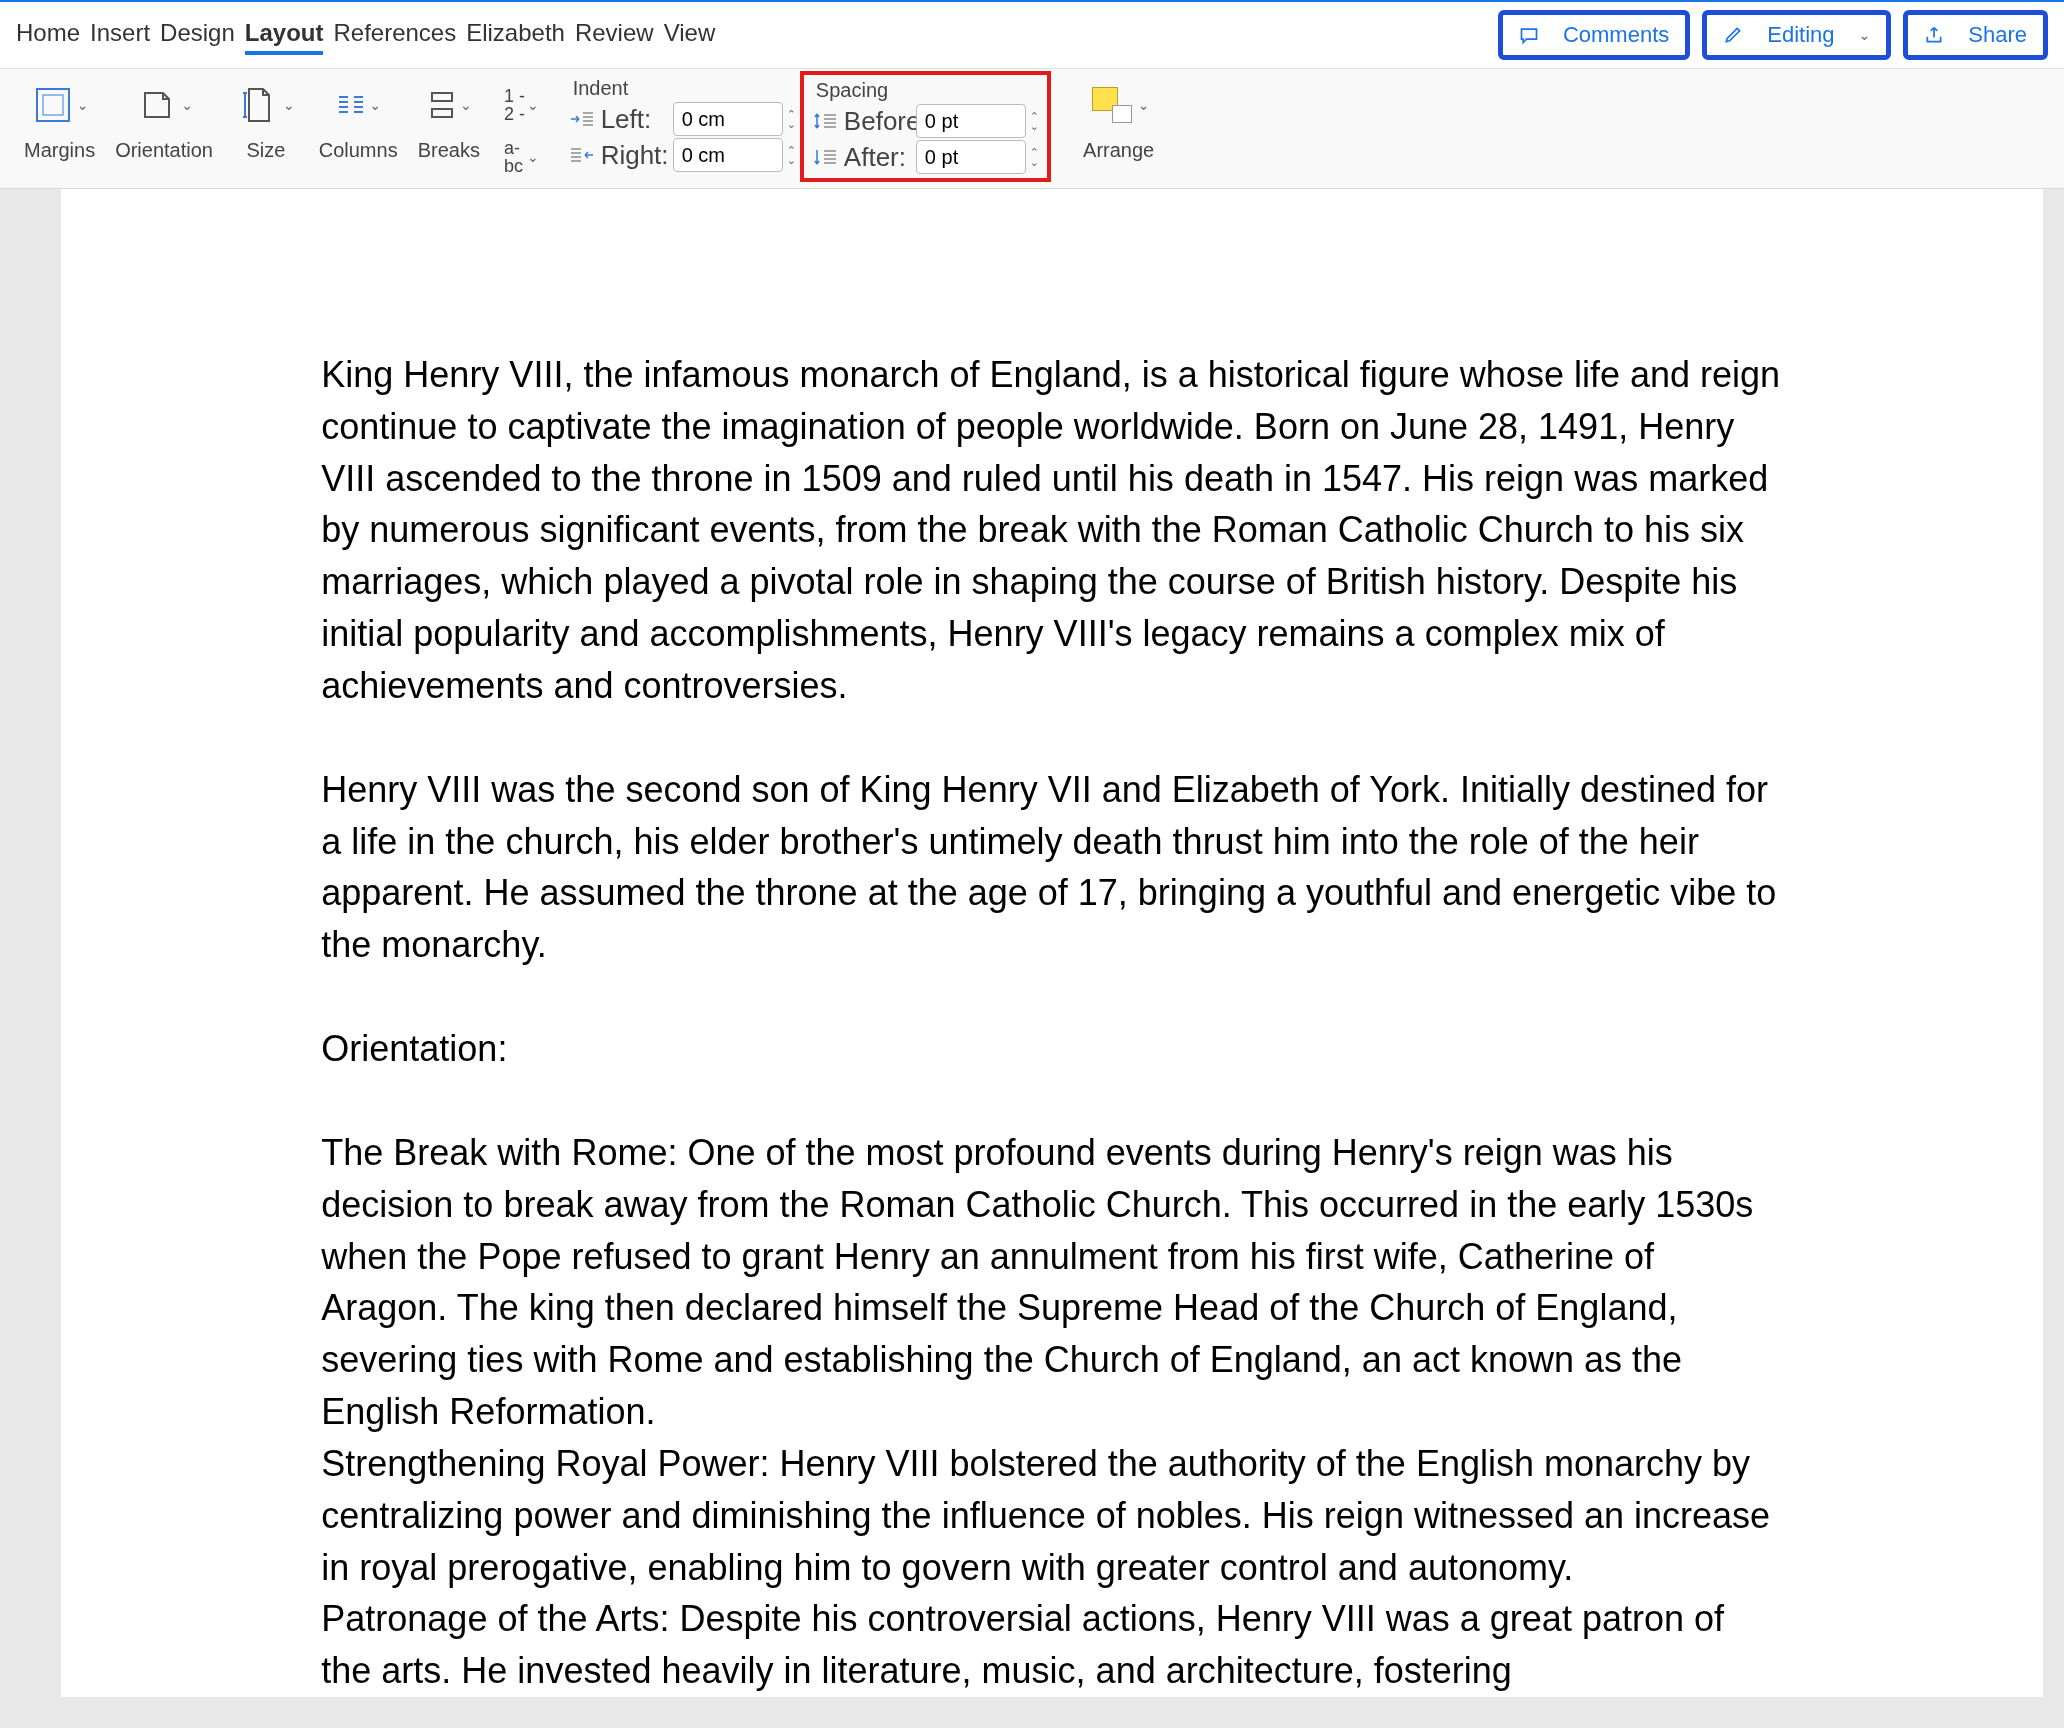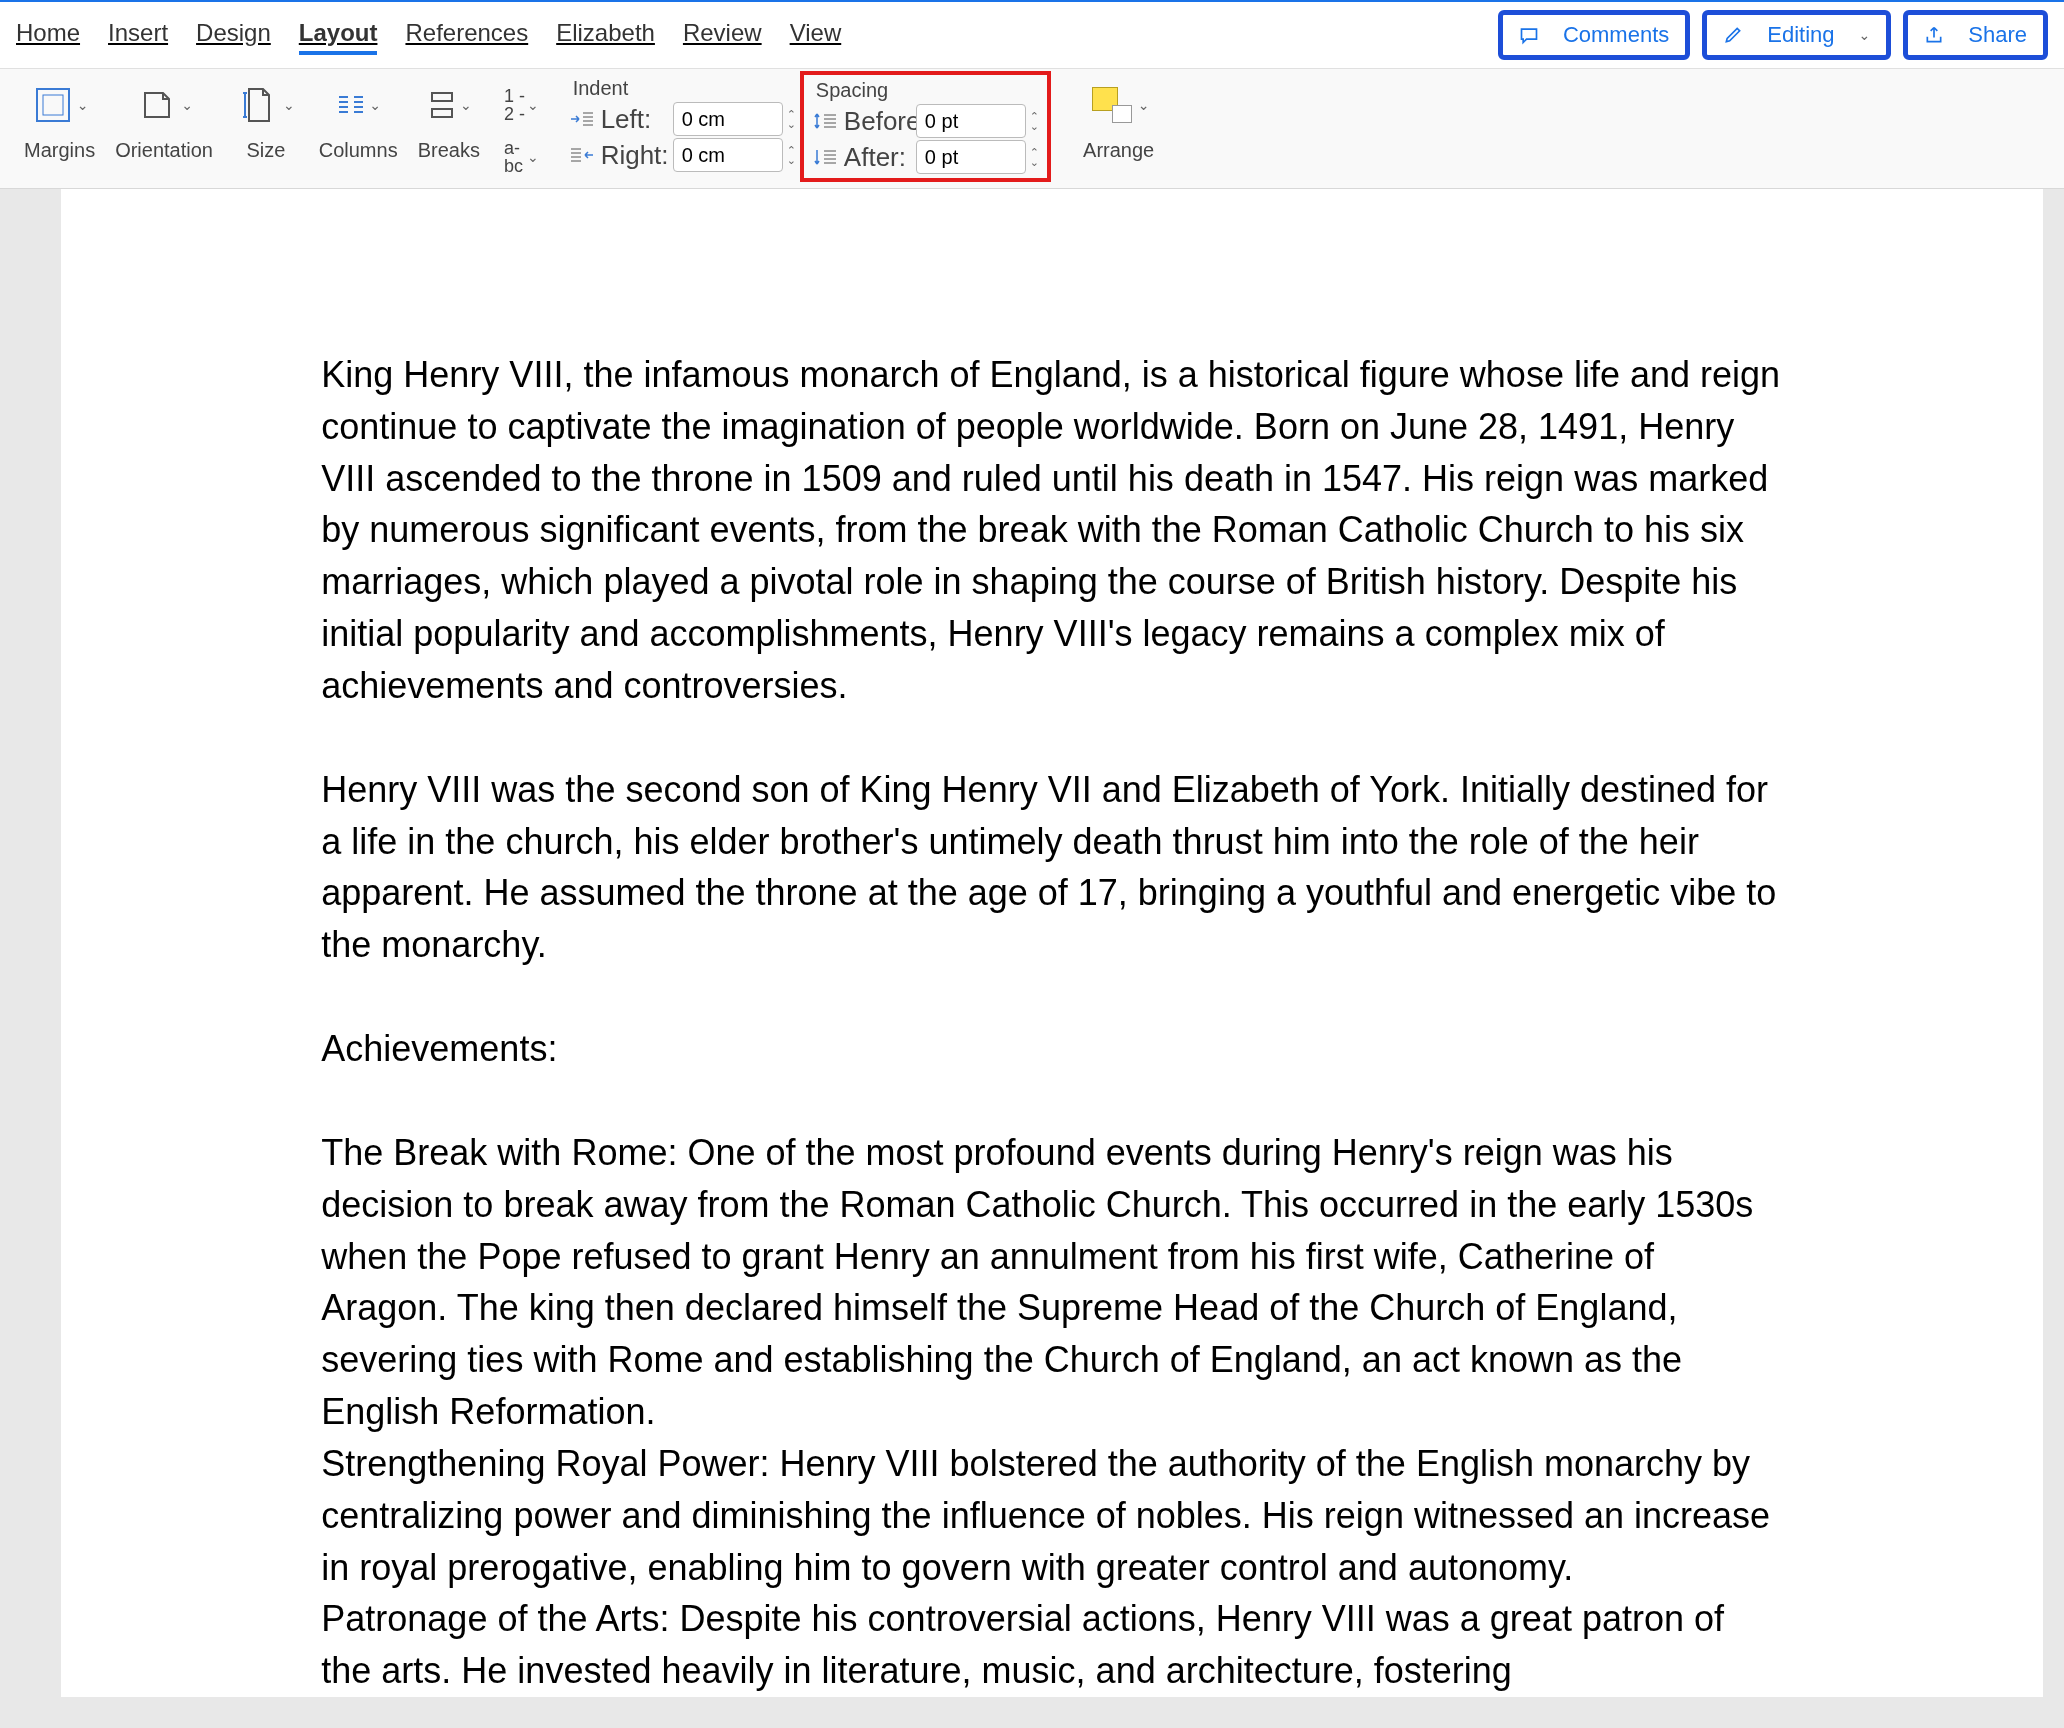--- a/index.html
+++ b/index.html
@@ -23,22 +23,21 @@
     .top-bar {
       display: flex;
       justify-content: space-between;
       align-items: center;
       padding: 8px 16px;
       background: #fff;
       border-bottom: 1px solid #e0e0e0;
     }
     .tabs {
       display: flex;
-      gap: 28px;
-      text-decoration: underline;
+      gap: 10px;
     }
     .tab {
       font-size: 24px;
       color: #333;
       cursor: pointer;
       padding: 4px 0;
     }
     .tab.active {
       font-weight: 700;
       border-bottom: 4px solid #1a73e8;
@@ -433,21 +432,21 @@
 
   </div>
 
   <div class="document-area">
     <div class="page">
       <div class="doc-text">
         <p>King Henry VIII, the infamous monarch of England, is a historical figure whose life and reign continue to captivate the imagination of people worldwide. Born on June 28, 1491, Henry VIII ascended to the throne in 1509 and ruled until his death in 1547. His reign was marked by numerous significant events, from the break with the Roman Catholic Church to his six marriages, which played a pivotal role in shaping the course of British history. Despite his initial popularity and accomplishments, Henry VIII's legacy remains a complex mix of achievements and controversies.</p>
         <div class="gap"></div>
         <p>Henry VIII was the second son of King Henry VII and Elizabeth of York. Initially destined for a life in the church, his elder brother's untimely death thrust him into the role of the heir apparent. He assumed the throne at the age of 17, bringing a youthful and energetic vibe to the monarchy.</p>
         <div class="gap"></div>
-        <p>Achievements:</p>
+        <p>Orientation:</p>
         <div class="gap"></div>
         <p>The Break with Rome: One of the most profound events during Henry's reign was his decision to break away from the Roman Catholic Church. This occurred in the early 1530s when the Pope refused to grant Henry an annulment from his first wife, Catherine of Aragon. The king then declared himself the Supreme Head of the Church of England, severing ties with Rome and establishing the Church of England, an act known as the English Reformation.</p>
         <p>Strengthening Royal Power: Henry VIII bolstered the authority of the English monarchy by centralizing power and diminishing the influence of nobles. His reign witnessed an increase in royal prerogative, enabling him to govern with greater control and autonomy.</p>
         <p>Patronage of the Arts: Despite his controversial actions, Henry VIII was a great patron of the arts. He invested heavily in literature, music, and architecture, fostering</p>
       </div>
     </div>
   </div>
 </div>
 
 </body></html>

